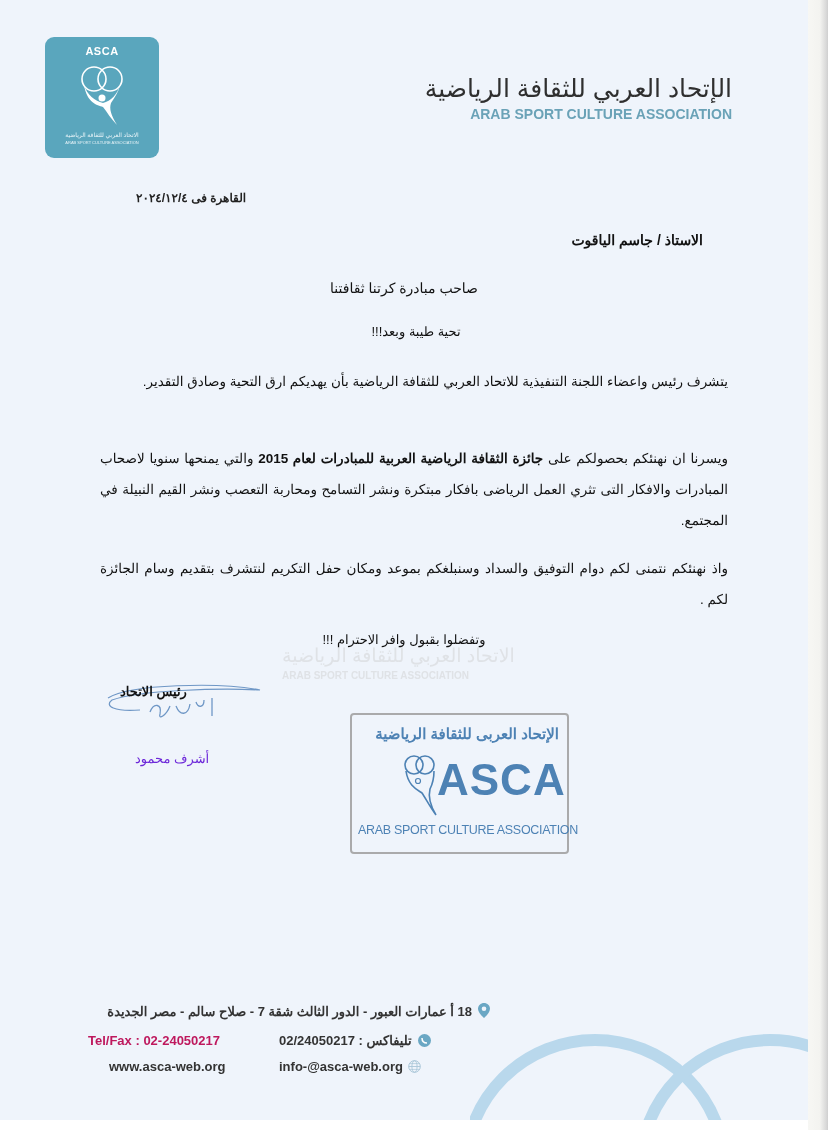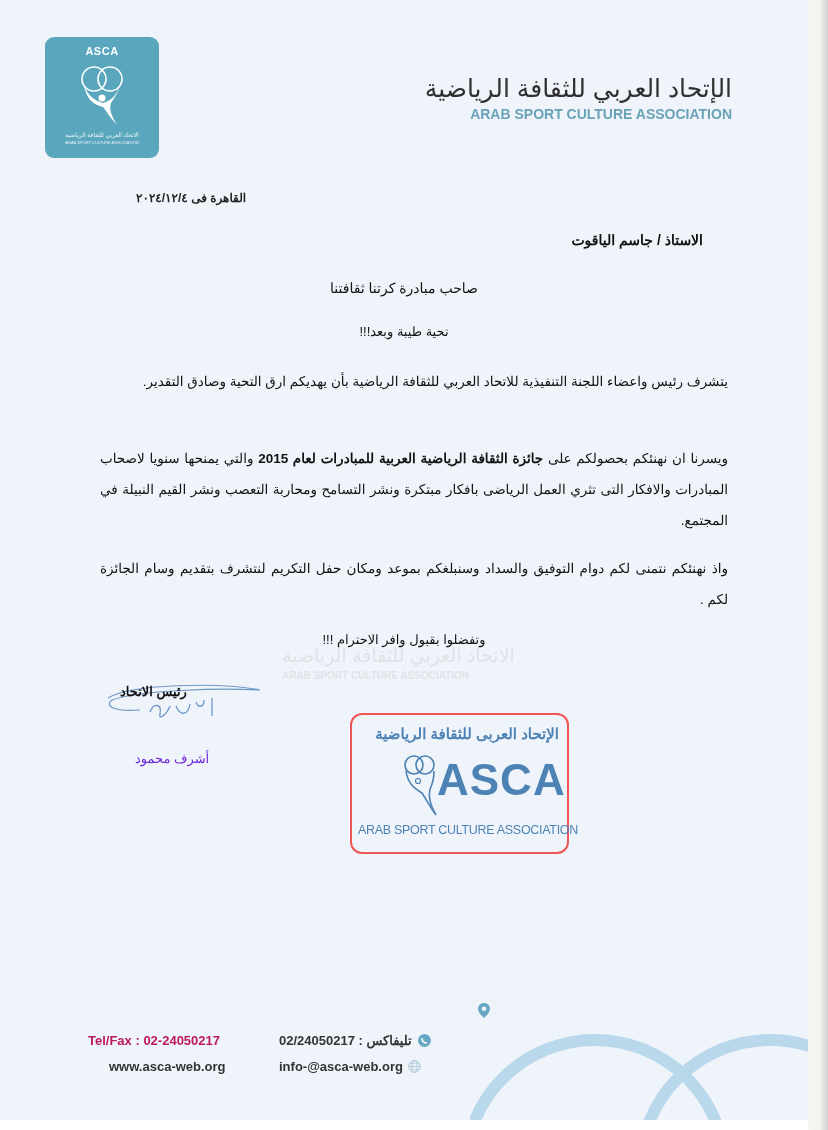--- a/index.html
+++ b/index.html
@@ -51,21 +51,21 @@
     .recipient {
       position: absolute; right: 105px; top: 232px; direction: rtl;
       font-size: 14px; font-weight: bold; color: #111; white-space: nowrap;
     }
     .subtitle {
       position: absolute; left: 0; width: 808px; top: 280px; text-align: center; direction: rtl;
       font-size: 14px; font-weight: normal; color: #111;
     }
     .greeting {
       position: absolute; left: 0; width: 808px; top: 324px; text-align: center; direction: rtl;
-      font-size: 13px; color: #111;
+      font-size: 13px; color: #111; padding-left: 12px;
     }
     .para {
       position: absolute; left: 100px; width: 628px; direction: rtl; text-align: justify;
       text-align-last: right; font-size: 13.5px; line-height: 31px; color: #111;
     }
     .p1 { top: 366px; }
     .p2 { top: 443px; }
     .p3 { top: 553px; }
     .para b { font-weight: bold; }
     .closing {
@@ -84,21 +84,21 @@
       position: absolute; left: 120px; top: 684px; direction: rtl;
       font-size: 13px; font-weight: bold; color: #111; white-space: nowrap;
     }
     .sig-name {
       position: absolute; left: 135px; top: 751px; direction: rtl;
       font-size: 13px; font-weight: normal; color: #6d28d9; white-space: nowrap;
     }
     .signature { position: absolute; left: 100px; top: 676px; }
     .stamp {
       position: absolute; left: 350px; top: 713px; width: 215px; height: 137px;
-      border: 2px solid #ef4444; border-radius: 12px; color: #3c76ad;
+      border: 2px solid #a3a3a3; border-radius: 4px; color: #3c76ad;
       opacity: 0.9;
     }
     .stamp .st-ar {
       position: absolute; right: 8px; top: 10px; direction: rtl; font-size: 15px;
       font-weight: bold; white-space: nowrap;
     }
     .stamp .st-abbr {
       position: absolute; left: 85px; top: 40px; font-size: 44px; font-weight: bold;
       letter-spacing: 1px; white-space: nowrap;
     }
@@ -186,21 +186,21 @@
 
   <svg class="footer-ring" width="340" height="130" viewBox="0 0 340 130">
     <circle cx="125" cy="175" r="130" fill="none" stroke="#b9d8ec" stroke-width="12"></circle>
     <circle cx="300" cy="175" r="130" fill="none" stroke="#b9d8ec" stroke-width="12"></circle>
   </svg>
 
   <div class="addr">
     <svg class="pin" width="12" height="15" viewBox="0 0 12 15">
       <path d="M6 0 C2.7 0 0 2.6 0 5.8 C0 10 6 15 6 15 C6 15 12 10 12 5.8 C12 2.6 9.3 0 6 0 Z" fill="#6aa7c4"></path>
       <circle cx="6" cy="5.8" r="2.3" fill="#eff4fb"></circle>
-    </svg>
+    </svg><span>18 أ عمارات العبور - الدور الثالث شقة 7 - صلاح سالم - مصر الجديدة</span>
   </div>
   <div class="tel-ar">
     <svg class="ic" width="13" height="13" viewBox="0 0 13 13">
       <circle cx="6.5" cy="6.5" r="6.5" fill="#6aa7c4"></circle>
       <path d="M4 4 C4 7, 6 9, 9 9" fill="none" stroke="#ffffff" stroke-width="1.5"></path>
     </svg><span>تليفاكس : 02/24050217</span>
   </div>
   <div class="tel-en">Tel/Fax : 02-24050217</div>
   <div class="web">www.asca-web.org</div>
   <div class="email"><span>info-@asca-web.org</span><svg class="ic" width="13" height="13" viewBox="0 0 13 13">

